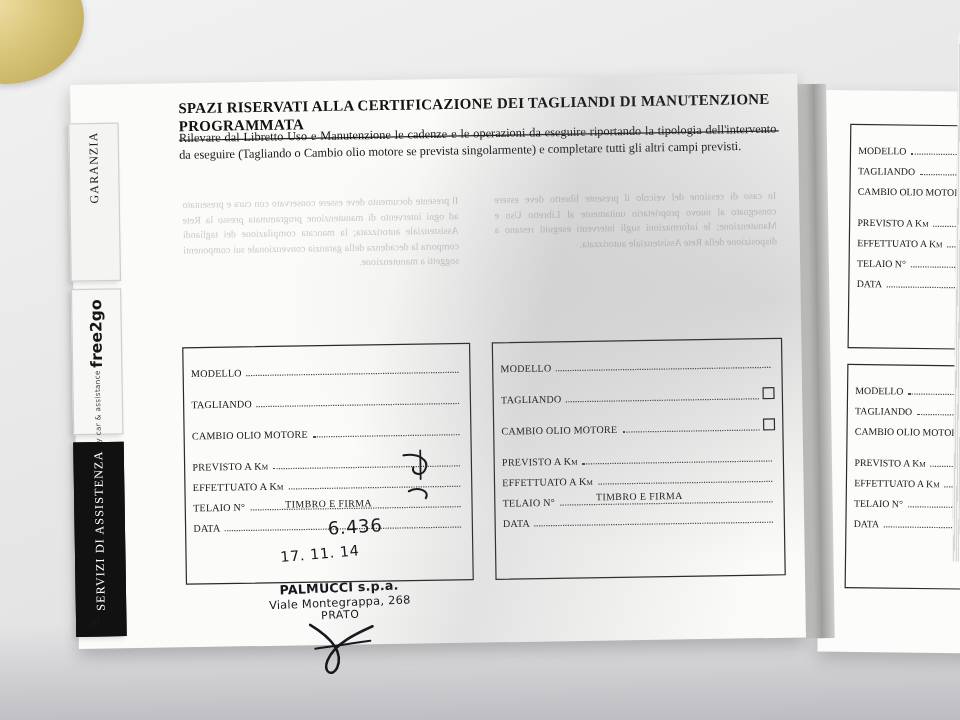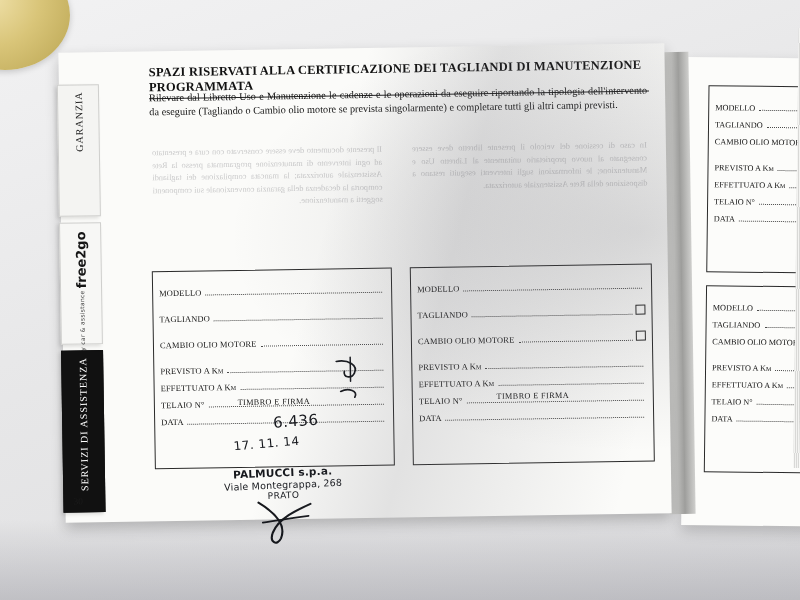--- a/index.html
+++ b/index.html
@@ -39,21 +39,21 @@
     height: 110px;
     border-radius: 50%;
     background: radial-gradient(circle at 40% 35%, #efe0a8 0%, #d9c579 45%, #b9a451 100%);
     box-shadow: 0 2px 6px rgba(0,0,0,0.18);
   }
 
   
   .booklet {
     position: absolute;
     left: 62px;
-    top: 42px;
+    top: 60px;
     width: 690px;
     height: 500px;
   }
 
   
   .page-left {
     position: absolute;
     left: 0;
     top: 6px;
     width: 606px;

